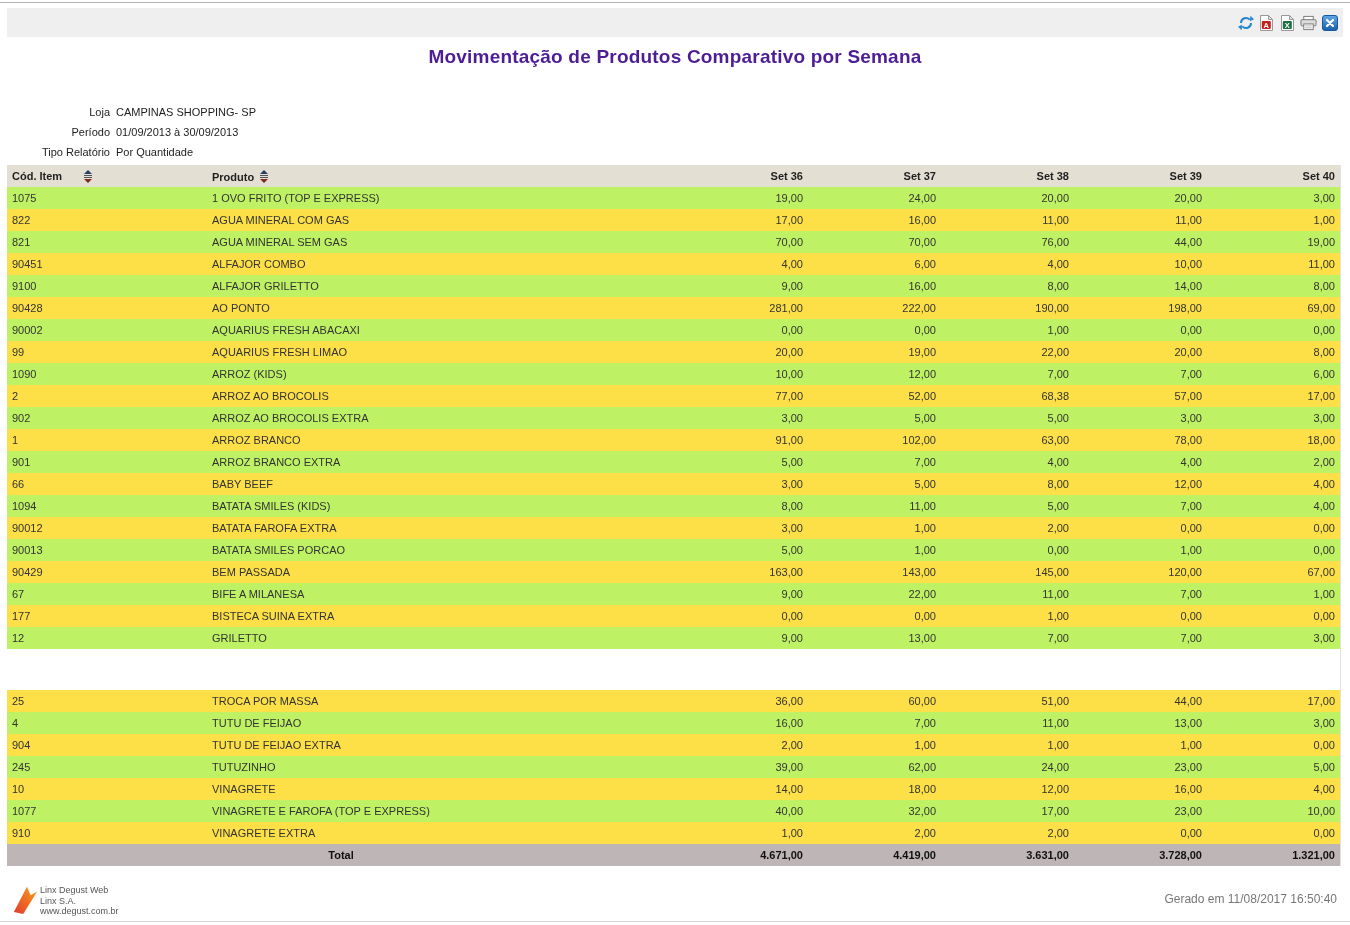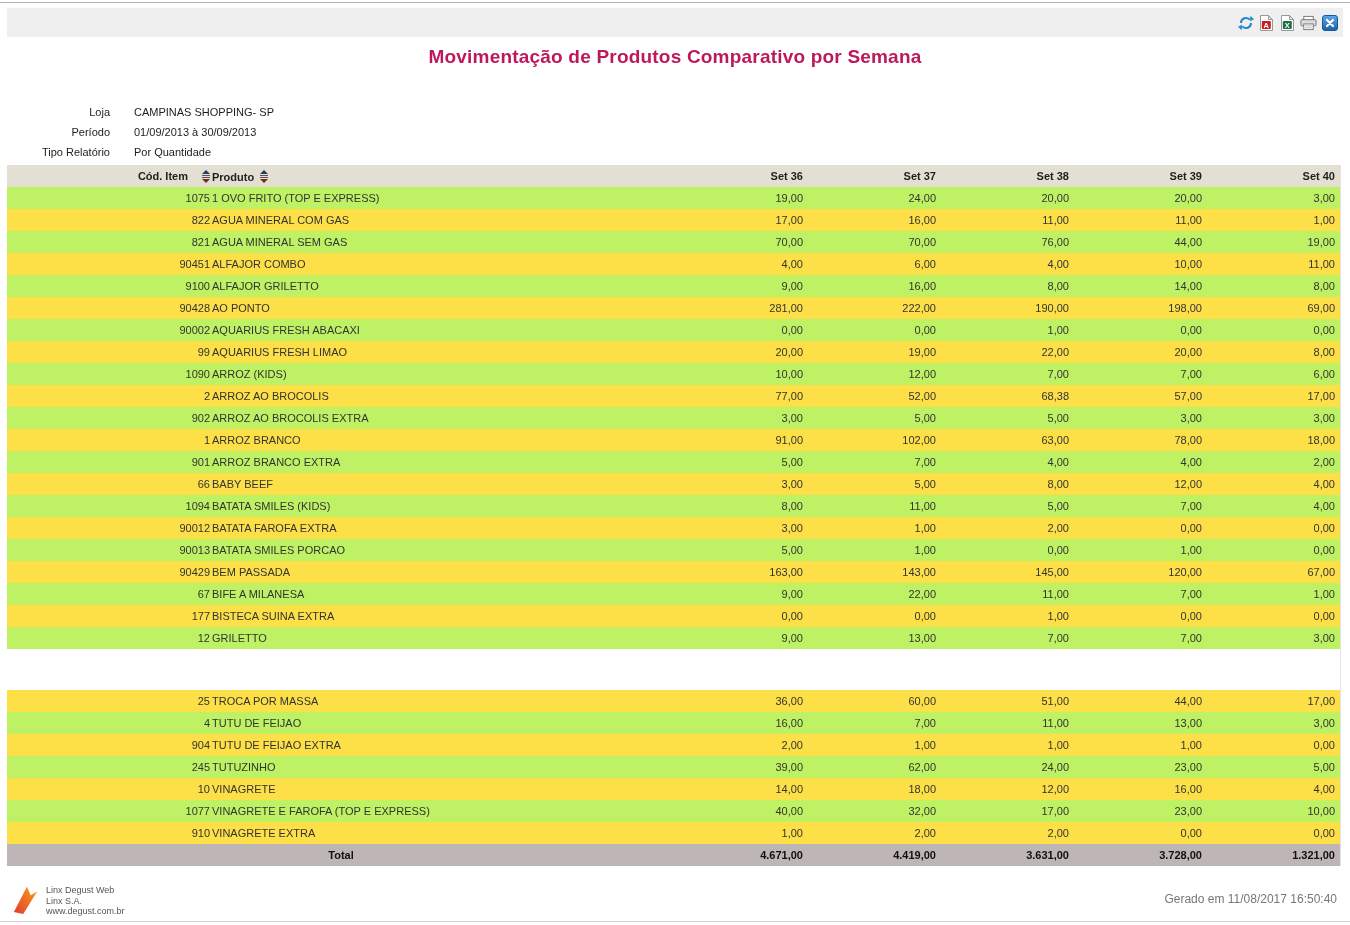--- a/index.html
+++ b/index.html
@@ -9,52 +9,52 @@
   .bottom-line{position:absolute;top:921px;left:0;width:100%;height:1px;background:#d4d4d4;}
 
   
   .toolbar{position:absolute;top:8px;left:7px;width:1336px;height:29px;background:#efefef;
            display:flex;align-items:center;justify-content:flex-end;gap:4px;padding-right:5px;
            box-sizing:border-box;}
   .tbicon{width:17px;height:17px;display:flex;align-items:center;justify-content:center;cursor:pointer;}
 
   
   .title{position:absolute;top:46px;left:0;width:100%;text-align:center;
-         font-size:19px;font-weight:bold;color:#be185d;letter-spacing:.2px;}
+         font-size:19px;font-weight:bold;color:#4c1d95;letter-spacing:.2px;}
 
   
   .filters{position:absolute;top:102px;left:0;font-size:11px;color:#1d1d1d;}
   .frow{display:flex;line-height:20px;}
-  .flabel{width:110px;text-align:right;padding-right:24px;}
+  .flabel{width:110px;text-align:right;padding-right:6px;}
   .fvalue{}
 
   
   .table{position:absolute;top:165px;left:7px;width:1334px;font-size:11px;color:#333;
          border-right:1px solid #e2e2e2;box-sizing:border-box;}
   .thead{display:flex;align-items:center;height:22px;background:#e3dfd3;font-weight:bold;color:#1f1f1f;}
   .trow{display:flex;align-items:center;height:22px;}
   .odd{background:#bef264;}
   .even{background:#fde047;}
-  .c-code{width:203px;padding-left:11px;box-sizing:border-box;display:flex;align-items:center;gap:12px;justify-content:flex-end;}
+  .c-code{width:203px;padding-left:5px;box-sizing:border-box;display:flex;align-items:center;gap:20px;}
   .c-prod{flex:1;padding-left:2px;display:flex;align-items:flex-end;gap:4px;}
   .c-num{width:133px;text-align:right;padding-right:5px;box-sizing:border-box;}
   .gap-band{height:41px;background:#fff;}
   .total-row{display:flex;align-items:center;height:22px;background:#beb6b6;font-weight:bold;color:#101010;}
   .total-label{width:668px;text-align:center;}
 
   
   .sort{display:inline-flex;flex-direction:column;align-items:center;gap:1px;margin-left:2px;cursor:pointer;}
   .tri{width:0;height:0;border-left:4px solid transparent;border-right:4px solid transparent;}
   .tri.up{border-bottom:4px solid #2c3a66;}
   .tri.down{border-top:4px solid #7d2a1e;}
   .sort .bar{width:8px;height:1px;background:#555;}
 
   
   .footer-left{position:absolute;left:12px;top:882px;display:flex;align-items:flex-start;}
-  .footer-text{margin-left:6px;font-size:9px;line-height:10.5px;color:#555;padding-top:3px;}
+  .footer-text{font-size:9px;line-height:10.5px;color:#555;padding-top:3px;}
   .generated{position:absolute;right:13px;top:892px;font-size:12px;color:#777;}
 </style>
 </head>
 <body>
 
 <div class="page">
   <div class="top-line"></div>
 
   <div class="toolbar">
     <span class="tbicon">

